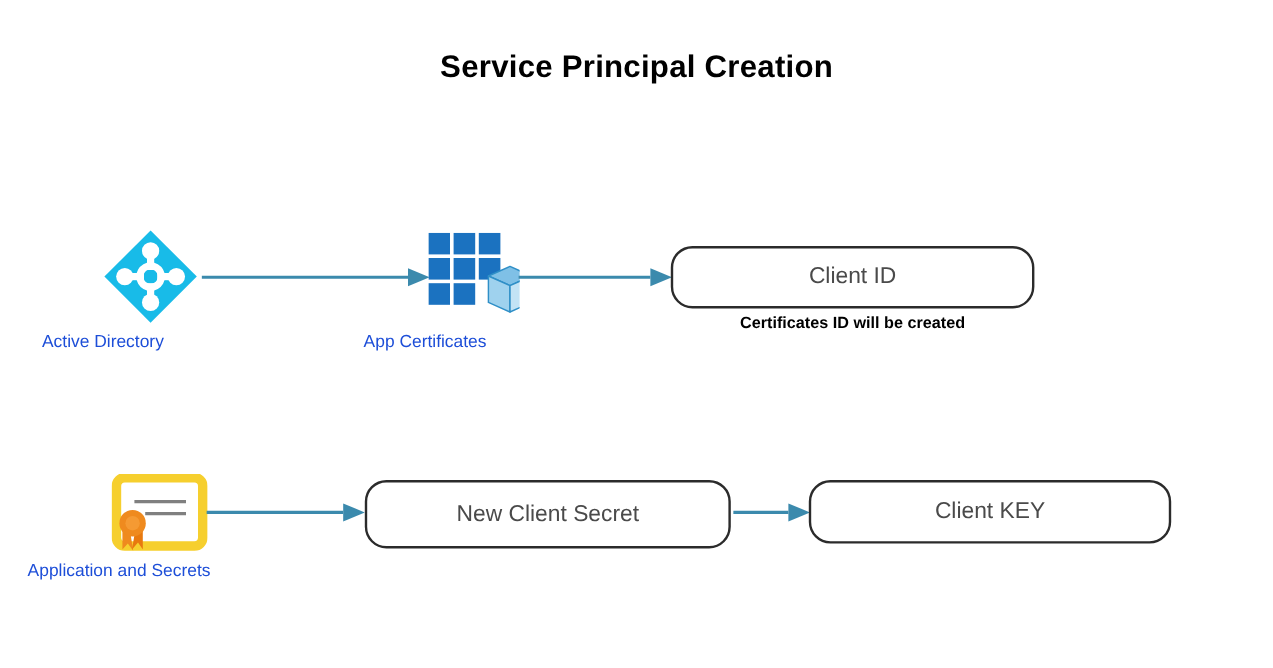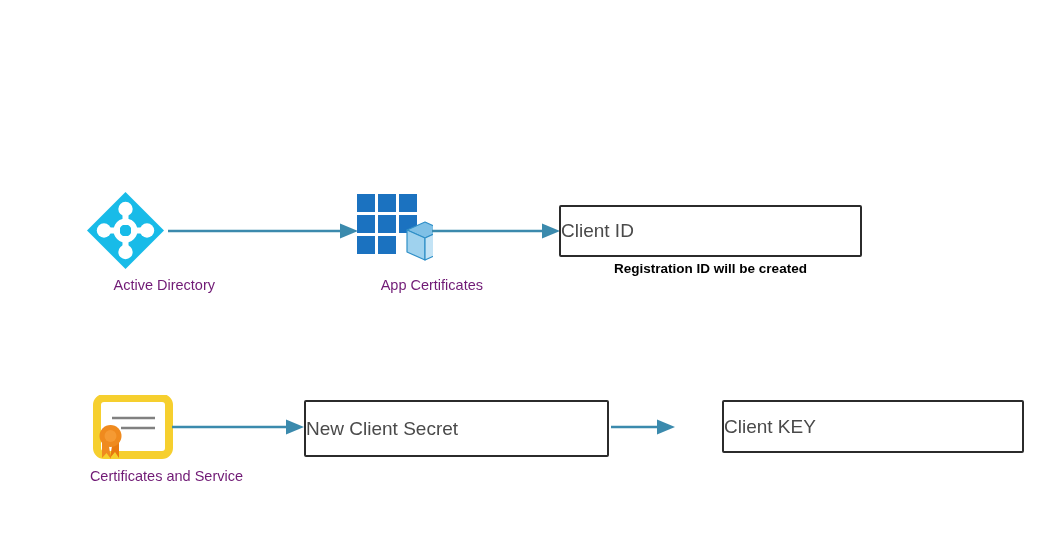--- a/index.html
+++ b/index.html
@@ -28,36 +28,36 @@
     text-align: center;
     font-size: 26px;
     font-weight: bold;
     color: #000000;
     letter-spacing: 0.2px;
   }
 
   
   .node-label {
     position: absolute;
-    text-align: right;
+    text-align: left;
     font-size: 14.5px;
-    color: #701a75;
+    color: #1d4ed8;
     white-space: nowrap;
   }
 
   
   .box {
     position: absolute;
     box-sizing: border-box;
     border: 2.5px solid #2b2b2b;
-    border-radius: 2px;
+    border-radius: 18px;
     background: #ffffff;
     display: flex;
     align-items: center;
-    justify-content: flex-start;
+    justify-content: center;
   }
   .box-text {
     font-size: 19px;
     color: #4a4a4a;
     white-space: nowrap;
   }
 
   
   .caption {
     position: absolute;
@@ -87,20 +87,21 @@
   
   .cert-icon {
     position: absolute;
   }
 </style>
 </head>
 <body>
 
 <div id="canvas">
 
+  <div class="title">Service Principal Creation</div>
 
   <div class="ad-icon" style="left:86px; top:191px; width:79px; height:79px;">
     <svg width="79" height="79" viewBox="0 0 79 79">
       <polygon points="39.5,1 78,39.5 39.5,78 1,39.5" fill="#18bbe8"></polygon>
       <g fill="#ffffff">
         <rect x="36.5" y="20" width="6" height="14"></rect>
         <rect x="36.5" y="45" width="6" height="14"></rect>
         <rect x="20" y="36.5" width="14" height="6"></rect>
         <rect x="45" y="36.5" width="14" height="6"></rect>
         <circle cx="39.5" cy="18" r="7.2"></circle>
@@ -145,54 +146,54 @@
   <div class="arrow" style="left:432px; top:222px; width:128px; height:18px;">
     <svg width="128" height="18" viewBox="0 0 128 18">
       <line x1="0" y1="9" x2="110" y2="9" stroke="#3b8aad" stroke-width="2.6"></line>
       <polygon points="110,1.5 128,9 110,16.5" fill="#3b8aad"></polygon>
     </svg>
   </div>
 
   <div class="box" style="left:559px; top:205px; width:303px; height:52px;">
     <span class="box-text">Client ID</span>
   </div>
-  <div class="caption" style="left:559px; top:261px; width:303px;">Registration ID will be created</div>
+  <div class="caption" style="left:559px; top:261px; width:303px;">Certificates ID will be created</div>
 
   <div class="cert-icon" style="left:93px; top:395px; width:80px; height:66px;">
     <svg width="80" height="66" viewBox="0 0 80 66">
       <rect x="4" y="3" width="72" height="57" rx="7" ry="7" fill="#ffffff" stroke="#f6cf2e" stroke-width="8"></rect>
       <g stroke="#808080" stroke-width="2.6" stroke-linecap="butt">
         <line x1="19" y1="23" x2="62" y2="23"></line>
         <line x1="28" y1="33" x2="62" y2="33"></line>
       </g>
 
       <polygon points="9,45 15,45 18,64 13.5,58 9,63" fill="#ef8a1e"></polygon>
       <polygon points="20,45 26,45 26,63 22,57 17,63" fill="#e8790f"></polygon>
 
       <circle cx="17.5" cy="41" r="11" fill="#ef8a1e"></circle>
       <circle cx="17.5" cy="41" r="6" fill="#f59a33"></circle>
     </svg>
   </div>
-  <div class="node-label" style="left:23px; top:468px; width:220px;">Certificates and Service</div>
+  <div class="node-label" style="left:23px; top:468px; width:220px;">Application and Secrets</div>
 
   <div class="arrow" style="left:172px; top:418px; width:132px; height:18px;">
     <svg width="132" height="18" viewBox="0 0 132 18">
       <line x1="0" y1="9" x2="114" y2="9" stroke="#3b8aad" stroke-width="2.6"></line>
       <polygon points="114,1.5 132,9 114,16.5" fill="#3b8aad"></polygon>
     </svg>
   </div>
 
   <div class="box" style="left:304px; top:400px; width:305px; height:57px;">
     <span class="box-text">New Client Secret</span>
   </div>
 
   <div class="arrow" style="left:611px; top:418px; width:64px; height:18px;">
     <svg width="64" height="18" viewBox="0 0 64 18">
       <line x1="0" y1="9" x2="46" y2="9" stroke="#3b8aad" stroke-width="2.6"></line>
       <polygon points="46,1.5 64,9 46,16.5" fill="#3b8aad"></polygon>
     </svg>
   </div>
 
-  <div class="box" style="left:674px; top:400px; width:302px; height:53px;margin-left:48px;">
+  <div class="box" style="left:674px; top:400px; width:302px; height:53px;">
     <span class="box-text">Client KEY</span>
   </div>
 
 </div>
 
 </body></html>

